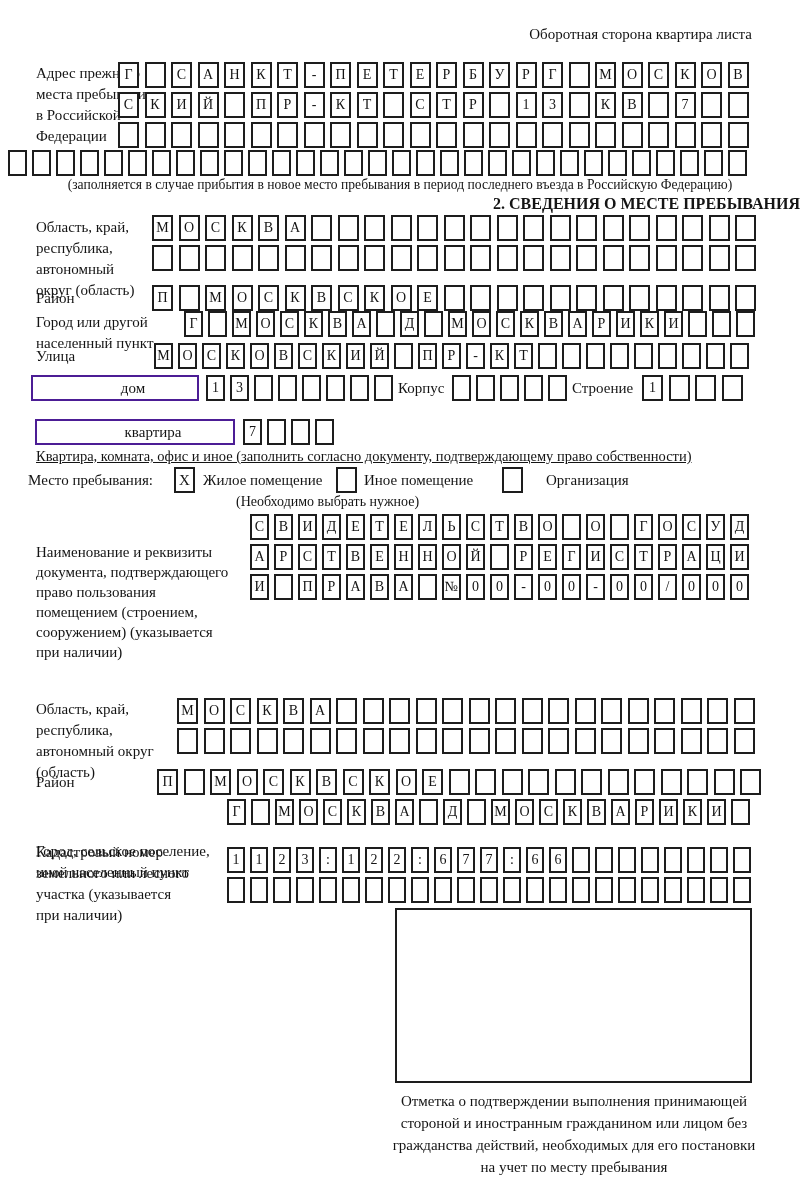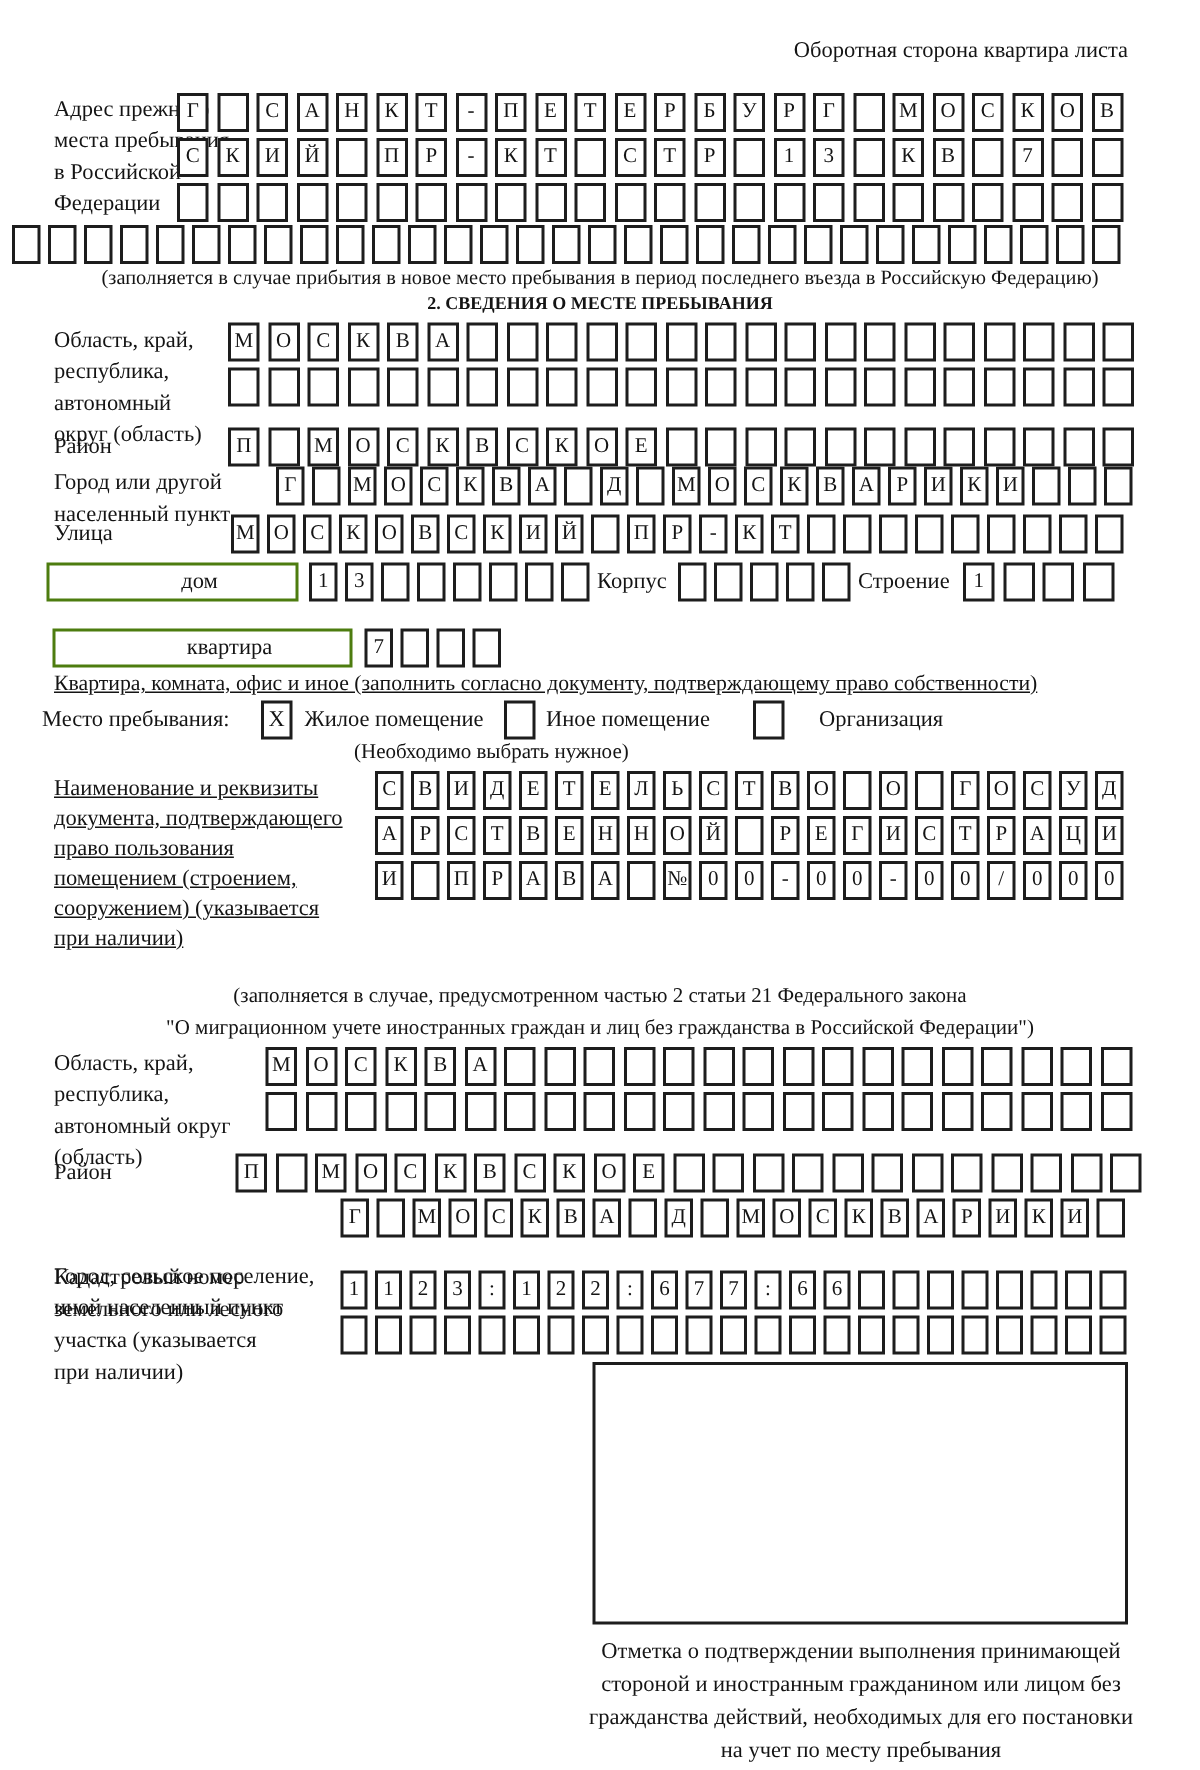--- a/index.html
+++ b/index.html
@@ -9,21 +9,21 @@
   .lh20{line-height:20px;}
   .note{position:absolute;font-size:13.6px;}
   .heading{position:absolute;left:0;width:800px;text-align:center;font-weight:bold;font-size:15.5px;}
   .center{left:0;width:800px;text-align:center;}
   .cellrow{position:absolute;display:flex;gap:5px;}
   .cellrow .cell{box-sizing:border-box;flex:0 0 auto;border:2px solid #1d1d1d;height:26px;
         display:flex;align-items:center;justify-content:center;font-size:14px;background:#fff;}
   .cw21{gap:5.5px;} .cw21 .cell{width:21px;}
   .cw19 .cell{width:19px;}
   .cw18 .cell{width:18px;}
-  .named-box{position:absolute;box-sizing:border-box;border:2px solid #4d7c0f;height:26px;
+  .named-box{position:absolute;box-sizing:border-box;border:2px solid #4c1d95;height:26px;
         display:flex;align-items:center;justify-content:center;font-size:15px;padding-left:36px;}
   .checkbox{position:absolute;box-sizing:border-box;width:21px;height:26px;border:2px solid #1d1d1d;
         display:flex;align-items:center;justify-content:center;font-size:15px;}
   .stamp-box{position:absolute;box-sizing:border-box;border:2px solid #1d1d1d;background:#fff;}
   .caption{position:absolute;font-size:15px;line-height:22px;text-align:center;}
 </style>
 </head>
 <body>
 
 <div class="page">
@@ -137,21 +137,21 @@
       <span class="cell"></span>
       <span class="cell"></span>
       <span class="cell"></span>
       <span class="cell"></span>
       <span class="cell"></span>
       <span class="cell"></span>
       <span class="cell"></span>
     </div>
   <div class="note center" style="top:177px;">(заполняется в случае прибытия в новое место пребывания в период последнего въезда в Российскую Федерацию)</div>
 
-  <div class="heading" style="top:195px;font-size:12px;">2. СВЕДЕНИЯ О МЕСТЕ ПРЕБЫВАНИЯ</div>
+  <div class="heading" style="top:195px;font-size:16px;text-align:right;">2. СВЕДЕНИЯ О МЕСТЕ ПРЕБЫВАНИЯ</div>
 
   <div class="lbl" style="left:36px;top:217px;width:130px;">Область, край,<br>республика,<br>автономный<br>округ (область)</div>
   <div class="cellrow cw21" style="left:152px;top:215px;">
       <span class="cell">М</span>
       <span class="cell">О</span>
       <span class="cell">С</span>
       <span class="cell">К</span>
       <span class="cell">В</span>
       <span class="cell">А</span>
       <span class="cell"></span>
@@ -320,21 +320,21 @@
 
   <div class="lbl" style="left:28px;top:470px;">Место пребывания:</div>
   <span class="checkbox" style="left:174px;top:467px;">X</span>
   <span class="lbl" style="left:203px;top:470px;">Жилое помещение</span>
   <span class="checkbox" style="left:336px;top:467px;"></span>
   <span class="lbl" style="left:364px;top:470px;">Иное помещение</span>
   <span class="checkbox" style="left:502px;top:467px;"></span>
   <span class="lbl" style="left:546px;top:470px;">Организация</span>
   <div class="note" style="left:236px;top:494px;font-size:14px;">(Необходимо выбрать нужное)</div>
 
-  <div class="lbl lh20" style="left:36px;top:516px;width:215px;text-decoration:underline;">Наименование и реквизиты<br>документа, подтверждающего<br>право пользования<br>помещением (строением,<br>сооружением) (указывается<br>при наличии)</div>
+  <div class="lbl lh20" style="left:36px;top:542px;width:215px;">Наименование и реквизиты<br>документа, подтверждающего<br>право пользования<br>помещением (строением,<br>сооружением) (указывается<br>при наличии)</div>
   <div class="cellrow cw19" style="left:250px;top:514px;">
       <span class="cell">С</span>
       <span class="cell">В</span>
       <span class="cell">И</span>
       <span class="cell">Д</span>
       <span class="cell">Е</span>
       <span class="cell">Т</span>
       <span class="cell">Е</span>
       <span class="cell">Л</span>
       <span class="cell">Ь</span>
@@ -391,21 +391,20 @@
       <span class="cell">0</span>
       <span class="cell">-</span>
       <span class="cell">0</span>
       <span class="cell">0</span>
       <span class="cell">/</span>
       <span class="cell">0</span>
       <span class="cell">0</span>
       <span class="cell">0</span>
     </div>
 
-  <div class="note center" style="top:654px;font-size:14px;line-height:21px;">(заполняется в случае, предусмотренном частью 2 статьи 21 Федерального закона<br>"О миграционном учете иностранных граждан и лиц без гражданства в Российской Федерации")</div>
 
   <div class="lbl" style="left:36px;top:699px;width:140px;">Область, край,<br>республика,<br>автономный округ<br>(область)</div>
   <div class="cellrow cw21" style="left:177px;top:698px;">
       <span class="cell">М</span>
       <span class="cell">О</span>
       <span class="cell">С</span>
       <span class="cell">К</span>
       <span class="cell">В</span>
       <span class="cell">А</span>
       <span class="cell"></span>

